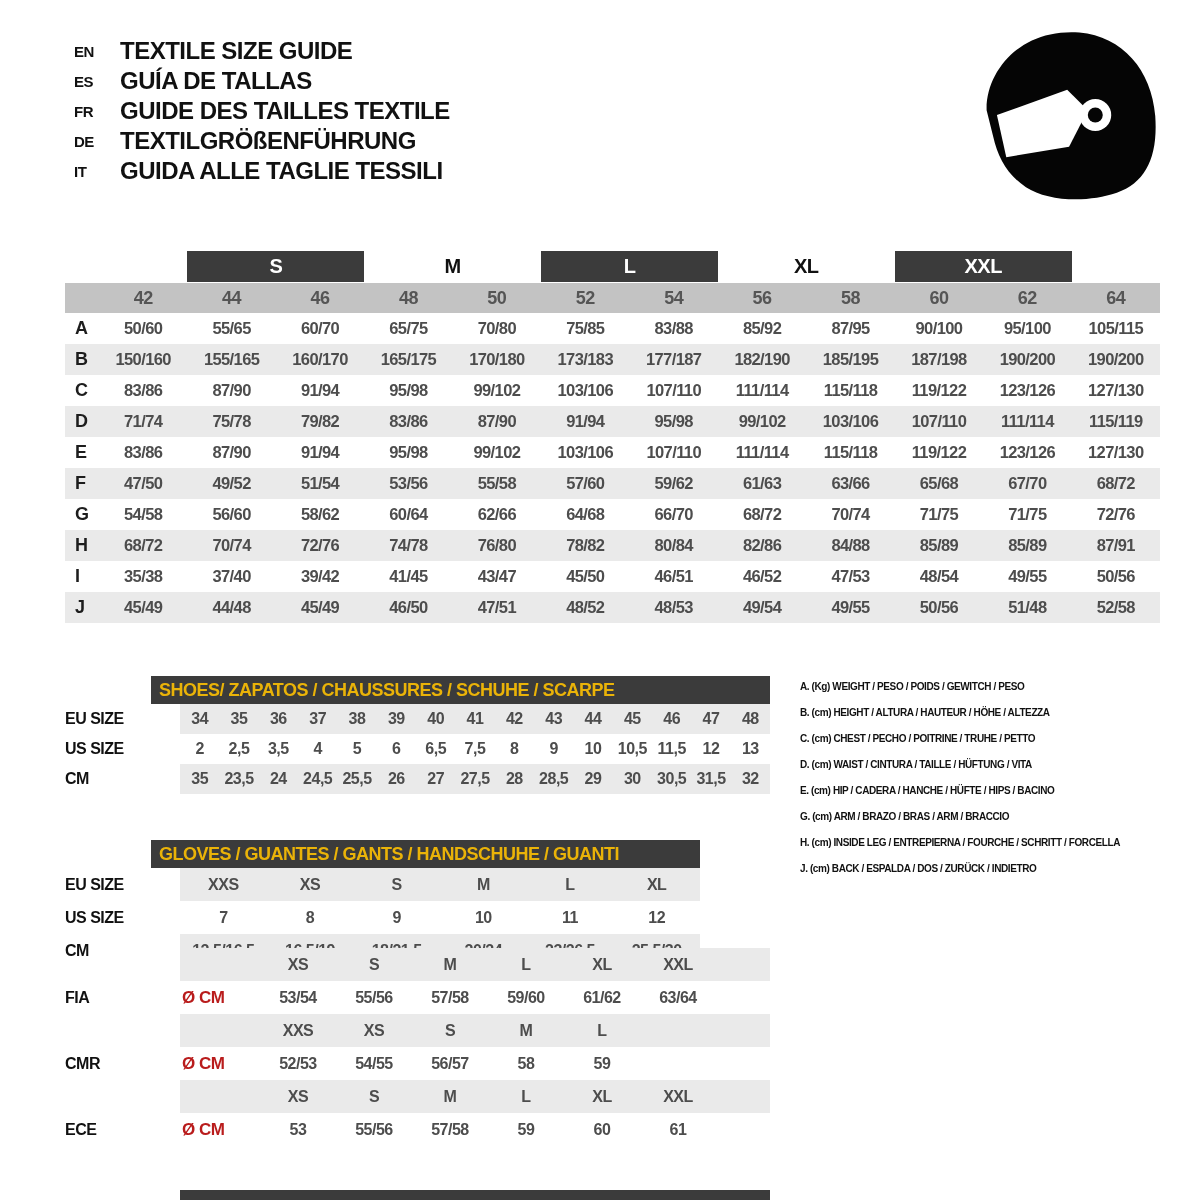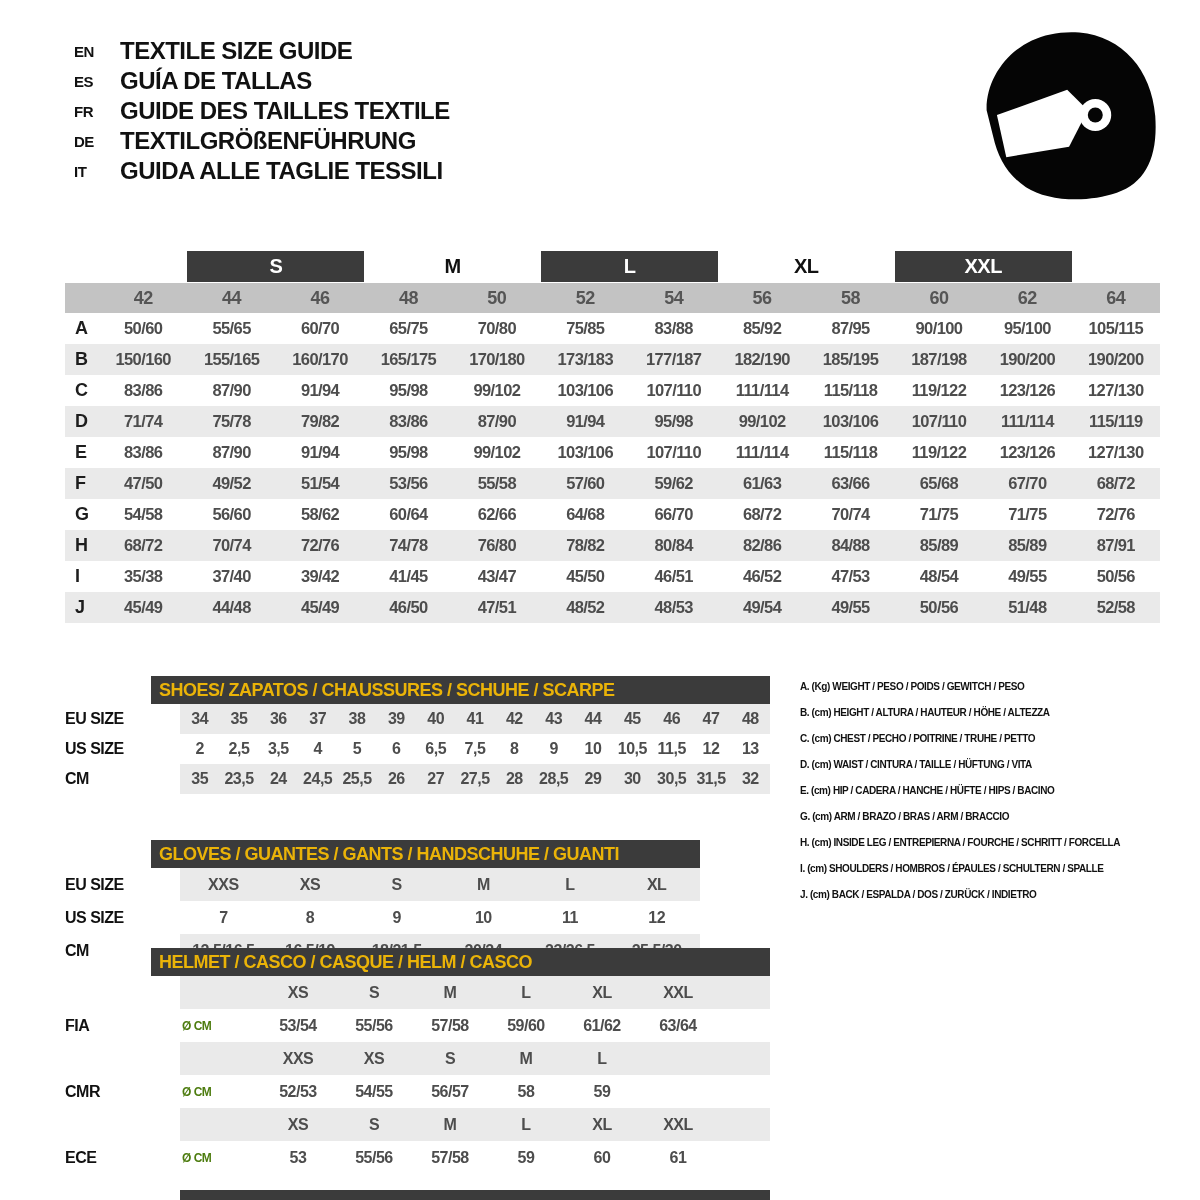--- a/index.html
+++ b/index.html
@@ -44,21 +44,21 @@
   .srow,.grow,.hrow{display:flex;align-items:stretch;justify-content:flex-end;}
   .rowlabel{width:115px;display:flex;align-items:center;font-weight:bold;font-size:16px;
             letter-spacing:-0.5px;color:#111;}
   .sdata{flex:1;display:grid;grid-template-columns:repeat(15,1fr);align-items:center;height:30px;}
   .shoes .srow:nth-child(odd) .sdata{background:#eaeaea;}
   .gdata{flex:1;display:grid;grid-template-columns:repeat(6,1fr);align-items:center;height:33px;}
   .gloves .grow:nth-child(odd) .gdata{background:#eaeaea;}
   .hdata{flex:1;display:grid;grid-template-columns:80px repeat(6,76px) 1fr;align-items:center;height:33px;}
   .helmets .hrow:nth-child(odd) .hdata{background:#eaeaea;}
   .cellval{text-align:center;font-weight:bold;font-size:16px;color:#4d4d4d;letter-spacing:-0.5px;}
-  .unit{font-weight:bold;font-size:12px;color:#4d7c0f;letter-spacing:-0.5px;padding-left:2px;}
+  .unit{font-weight:bold;font-size:17px;color:#b91c1c;letter-spacing:-0.5px;padding-left:2px;}
 
   
   .legend{position:absolute;left:800px;top:674px;width:400px;}
   .legend-item{font-weight:bold;font-size:10px;line-height:26px;letter-spacing:-0.4px;color:#111;}
 
   
   .bottom-bar{position:absolute;left:180px;top:1190px;width:590px;height:10px;background:#3b3b3b;}
 </style>
 </head>
 <body>
@@ -410,21 +410,20 @@
             <div class="cellval">18/21,5</div>
             <div class="cellval">20/24</div>
             <div class="cellval">23/26,5</div>
             <div class="cellval">25,5/30</div>
           </div>
         </div>
       </div>
   </div>
 
   <div class="section helmets">
-    <div class="sec-header">HELMET / CASCO / CASQUE / HELM / CASCO</div>
     <div>
 
         <div class="hrow">
           <div class="rowlabel"></div>
           <div class="hdata">
             <div class="unit"></div>
             <div class="cellval">XS</div>
             <div class="cellval">S</div>
             <div class="cellval">M</div>
             <div class="cellval">L</div>
@@ -516,20 +515,19 @@
 
       <div class="legend-item">D. (cm) WAIST / CINTURA / TAILLE / HÜFTUNG / VITA</div>
 
       <div class="legend-item">E. (cm) HIP / CADERA / HANCHE / HÜFTE / HIPS /  BACINO</div>
 
 
       <div class="legend-item">G. (cm) ARM  / BRAZO / BRAS / ARM / BRACCIO</div>
 
       <div class="legend-item">H. (cm) INSIDE LEG / ENTREPIERNA / FOURCHE / SCHRITT / FORCELLA</div>
 
-      <div class="legend-item">I.  (cm) SHOULDERS / HOMBROS / ÉPAULES / SCHULTERN / SPALLE</div>
 
       <div class="legend-item">J. (cm) BACK / ESPALDA / DOS / ZURÜCK / INDIETRO</div>
     </div>
 
   <div class="bottom-bar"></div>
 
 </div>
 
 </body></html>

